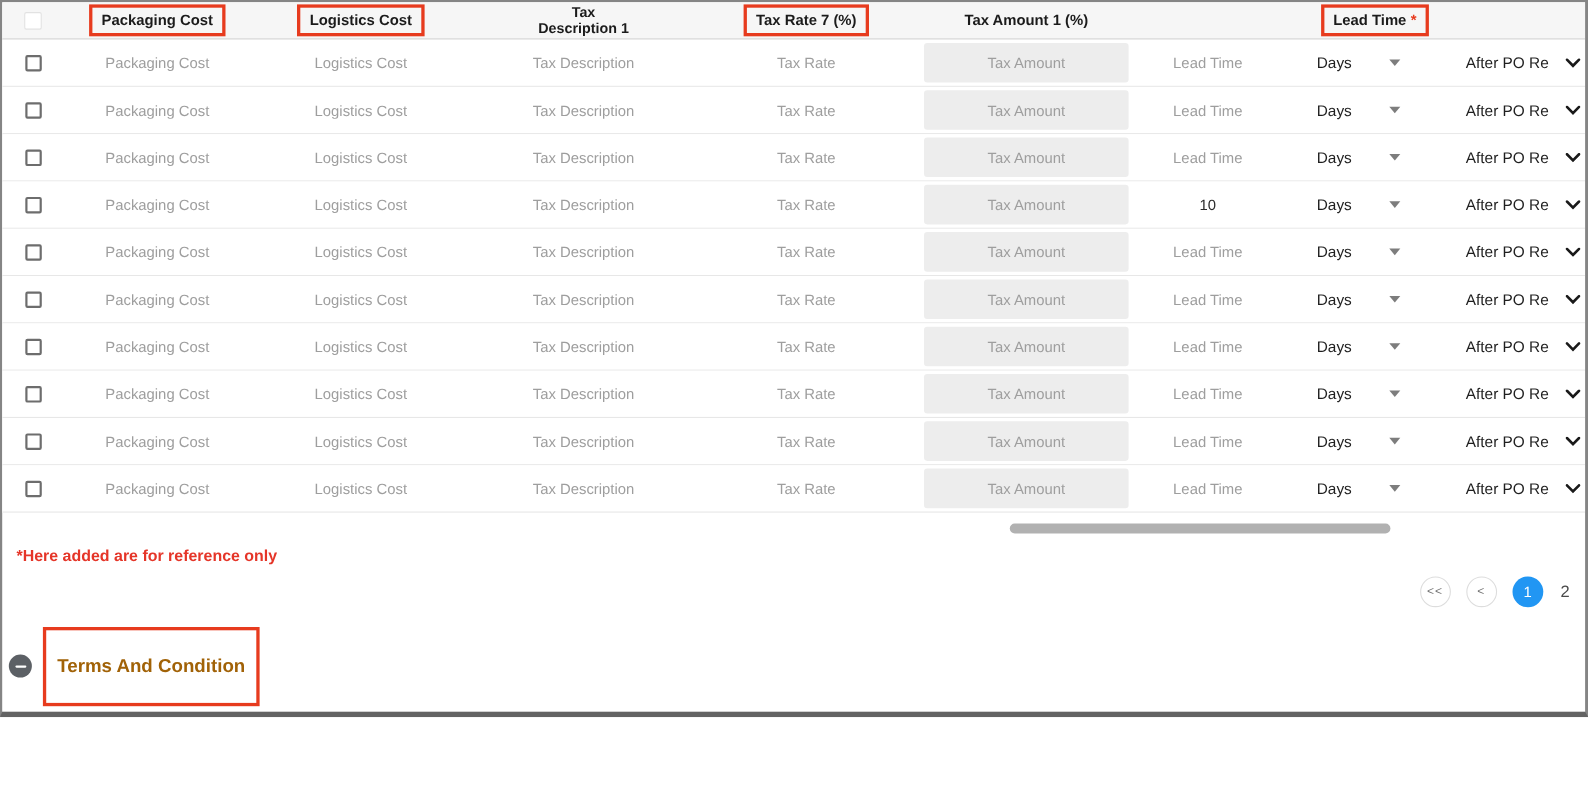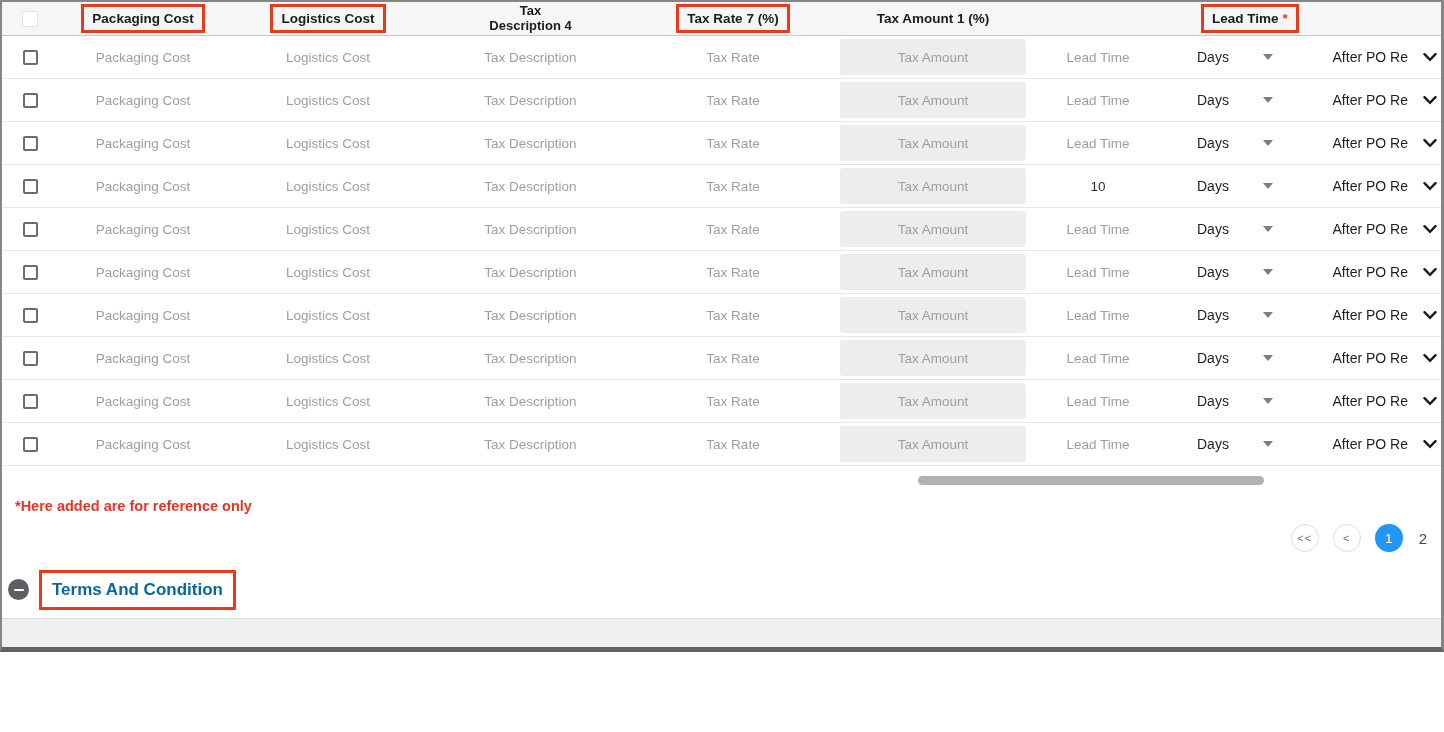--- a/index.html
+++ b/index.html
@@ -132,22 +132,22 @@
     display: flex; align-items: center; gap: 10px;
   }
   .minus-btn {
     width: 21px; height: 21px; border-radius: 50%;
     background: #5c6065; flex: 0 0 21px;
     display: flex; align-items: center; justify-content: center;
     cursor: pointer;
   }
   .minus-bar { width: 10px; height: 2.5px; background: #fff; border-radius: 1px; }
   .terms-title {
-    font-size: 17px; font-weight: bold; color: #0369a1;
-    padding: 7px 10px;
+    font-size: 17px; font-weight: bold; color: #a16207;
+    padding: 23px 10px;
   }
   .terms-panel {
     margin-top: 8px; flex: 1 1 auto;
     background: #f0f0f0; border-top: 1px solid #dcdcdc;
     padding: 42px 0 0 36px;
   }
   .terms-item { display: flex; align-items: center; gap: 8px; }
   .item-num { font-weight: bold; font-size: 14px; color: #37474f; width: 18px; text-align: right; }
   textarea.terms-input {
     width: 1213px; height: 58px;
@@ -174,21 +174,21 @@
       </span>
     </div>
     <div class="col col-logistics">
       <span class="red-box">
         <span>Logistics Cost</span>
       </span>
     </div>
     <div class="col col-taxdesc">
       <div class="two-line">
         <div>Tax</div>
-        <div>Description 4</div>
+        <div>Description 1</div>
       </div>
     </div>
     <div class="col col-taxrate">
       <span class="red-box">
         <span>Tax Rate 7 (%)</span>
       </span>
     </div>
     <div class="col col-taxamount">
       <span>Tax Amount 1 (%)</span>
     </div>

